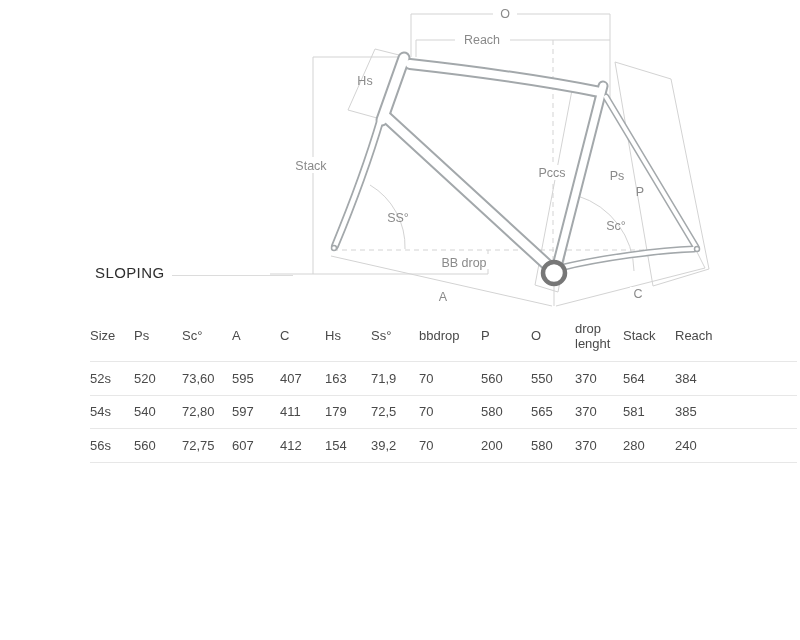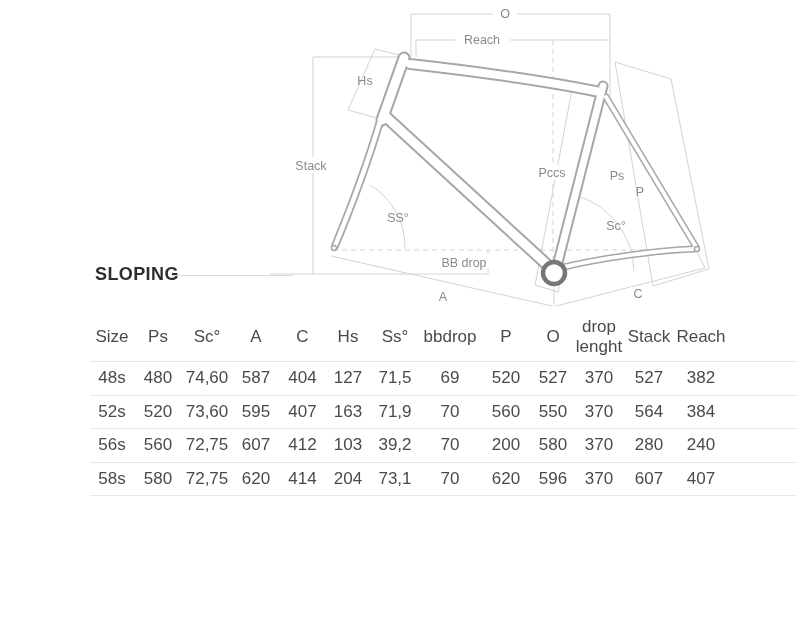--- a/index.html
+++ b/index.html
@@ -11,26 +11,26 @@
   .page{position:relative;width:800px;height:640px;background:#fff;overflow:hidden;
         font-family:"Liberation Sans",sans-serif;}
   .diagram{position:absolute;left:0;top:0;}
   .m{stroke:var(--dline);stroke-width:1;fill:none;}
   .dash{stroke-dasharray:5 4;}
   .f1{stroke:var(--fline);fill:none;stroke-linecap:round;stroke-linejoin:round;}
   .f2{stroke:#fff;fill:none;stroke-linecap:round;stroke-linejoin:round;}
   .lbl{fill:var(--label);font-size:12.5px;text-anchor:middle;
        font-family:"Liberation Sans",sans-serif;}
   .lblbg{fill:#ffffff;}
-  .section-title{position:absolute;left:95px;top:264px;font-size:18px;font-weight:700;
+  .section-title{position:absolute;left:95px;top:264px;font-size:15px;font-weight:400;
        letter-spacing:.4px;color:var(--title);}
   .title-line{position:absolute;left:172px;top:275px;width:121px;height:1px;
        background:var(--tline);}
   table.geo{position:absolute;left:90px;top:312px;width:707px;border-collapse:collapse;
-       table-layout:fixed;font-size:17px;color:var(--text);text-align:center;}
+       table-layout:fixed;font-size:13px;color:var(--text);text-align:left;}
   table.geo th{height:49px;font-weight:400;vertical-align:middle;line-height:1.15;
        padding:0;border-bottom:1px solid var(--divider);}
   table.geo td{height:32.6px;padding:0;border-bottom:1px solid var(--divider);}
 </style>
 </head>
 <body>
 
 <div class="page">
 
   <svg class="diagram" width="800" height="312" viewBox="0 0 800 312">
@@ -134,79 +134,63 @@
         <th>P</th>
         <th>O</th>
         <th>drop lenght</th>
         <th>Stack</th>
         <th>Reach</th>
         <th></th>
       </tr>
     </thead>
     <tbody>
         <tr>
-          <td>48s</td>
-          <td>480</td>
-          <td>74,60</td>
-          <td>587</td>
-          <td>404</td>
-          <td>127</td>
-          <td>71,5</td>
-          <td>69</td>
-          <td>520</td>
-          <td>527</td>
-          <td>370</td>
-          <td>527</td>
-          <td>382</td>
-          <td></td>
-        </tr>
-        <tr>
           <td>52s</td>
           <td>520</td>
           <td>73,60</td>
           <td>595</td>
           <td>407</td>
           <td>163</td>
           <td>71,9</td>
           <td>70</td>
           <td>560</td>
           <td>550</td>
           <td>370</td>
           <td>564</td>
           <td>384</td>
           <td></td>
         </tr>
         <tr>
+          <td>54s</td>
+          <td>540</td>
+          <td>72,80</td>
+          <td>597</td>
+          <td>411</td>
+          <td>179</td>
+          <td>72,5</td>
+          <td>70</td>
+          <td>580</td>
+          <td>565</td>
+          <td>370</td>
+          <td>581</td>
+          <td>385</td>
+          <td></td>
+        </tr>
+        <tr>
           <td>56s</td>
           <td>560</td>
           <td>72,75</td>
           <td>607</td>
           <td>412</td>
-          <td>103</td>
+          <td>154</td>
           <td>39,2</td>
           <td>70</td>
           <td>200</td>
           <td>580</td>
           <td>370</td>
           <td>280</td>
           <td>240</td>
           <td></td>
         </tr>
-        <tr>
-          <td>58s</td>
-          <td>580</td>
-          <td>72,75</td>
-          <td>620</td>
-          <td>414</td>
-          <td>204</td>
-          <td>73,1</td>
-          <td>70</td>
-          <td>620</td>
-          <td>596</td>
-          <td>370</td>
-          <td>607</td>
-          <td>407</td>
-          <td></td>
-        </tr>
       </tbody>
   </table>
 
 </div>
 
 </body></html>

